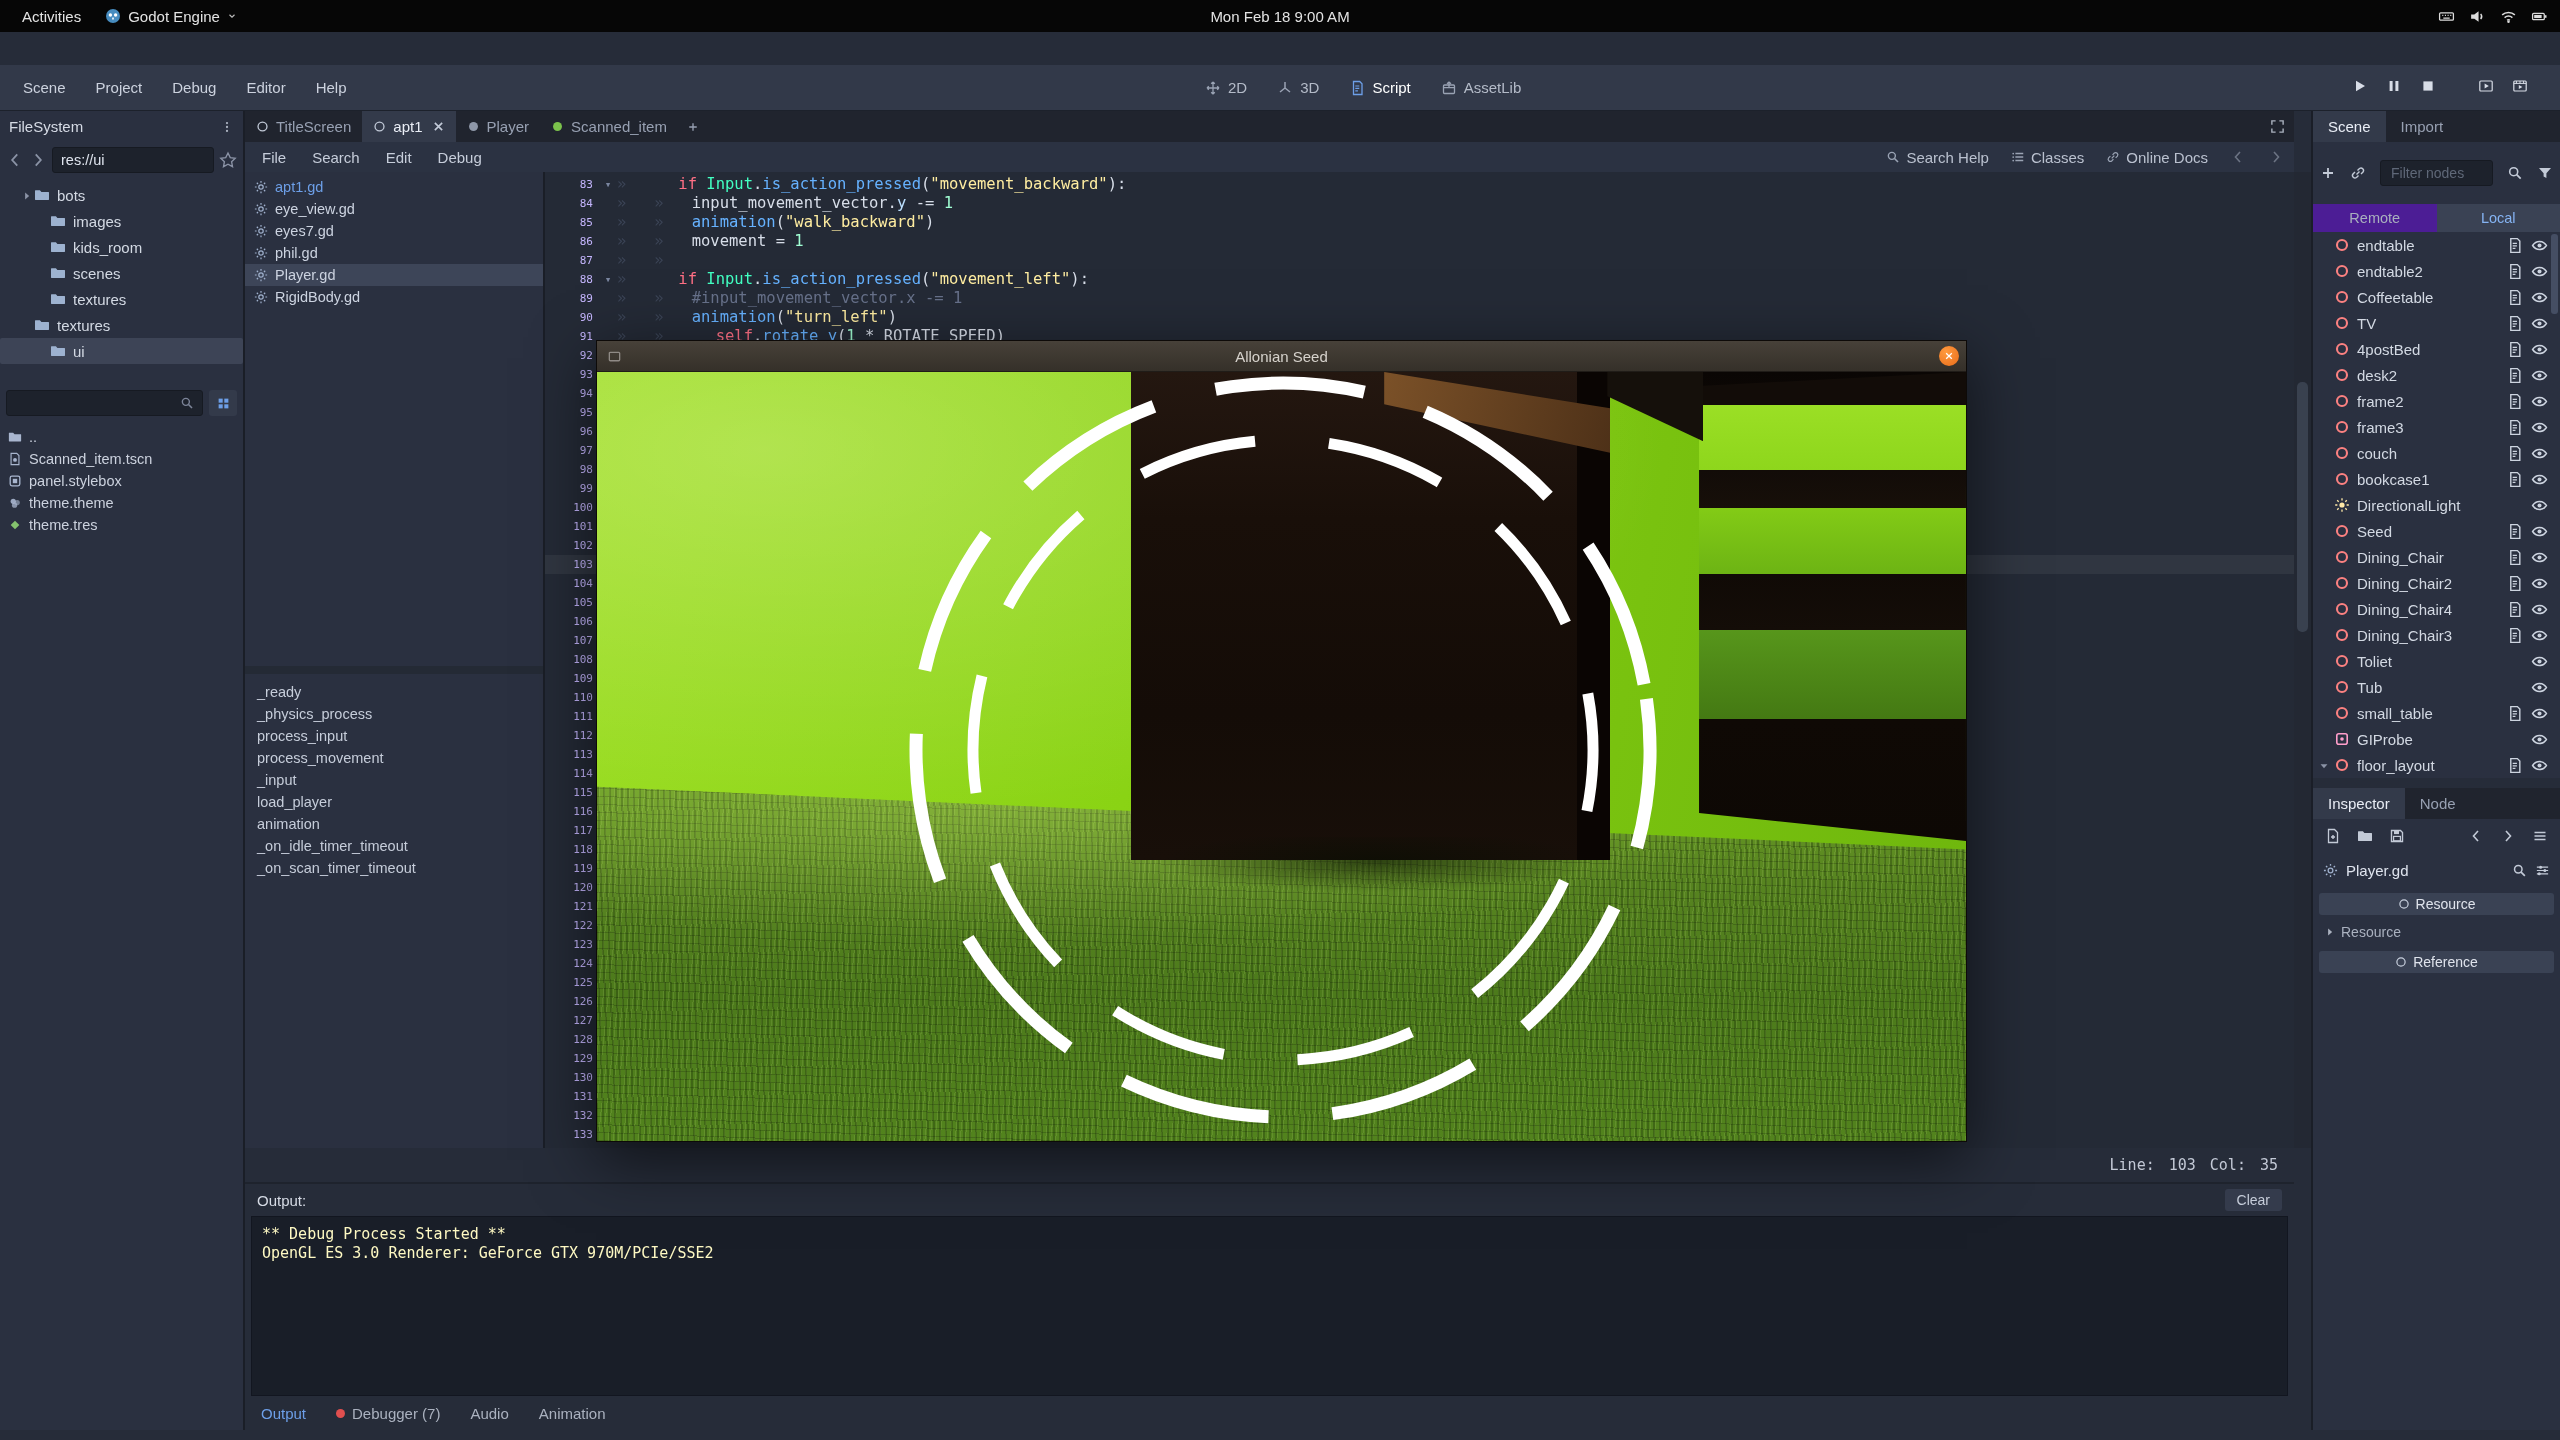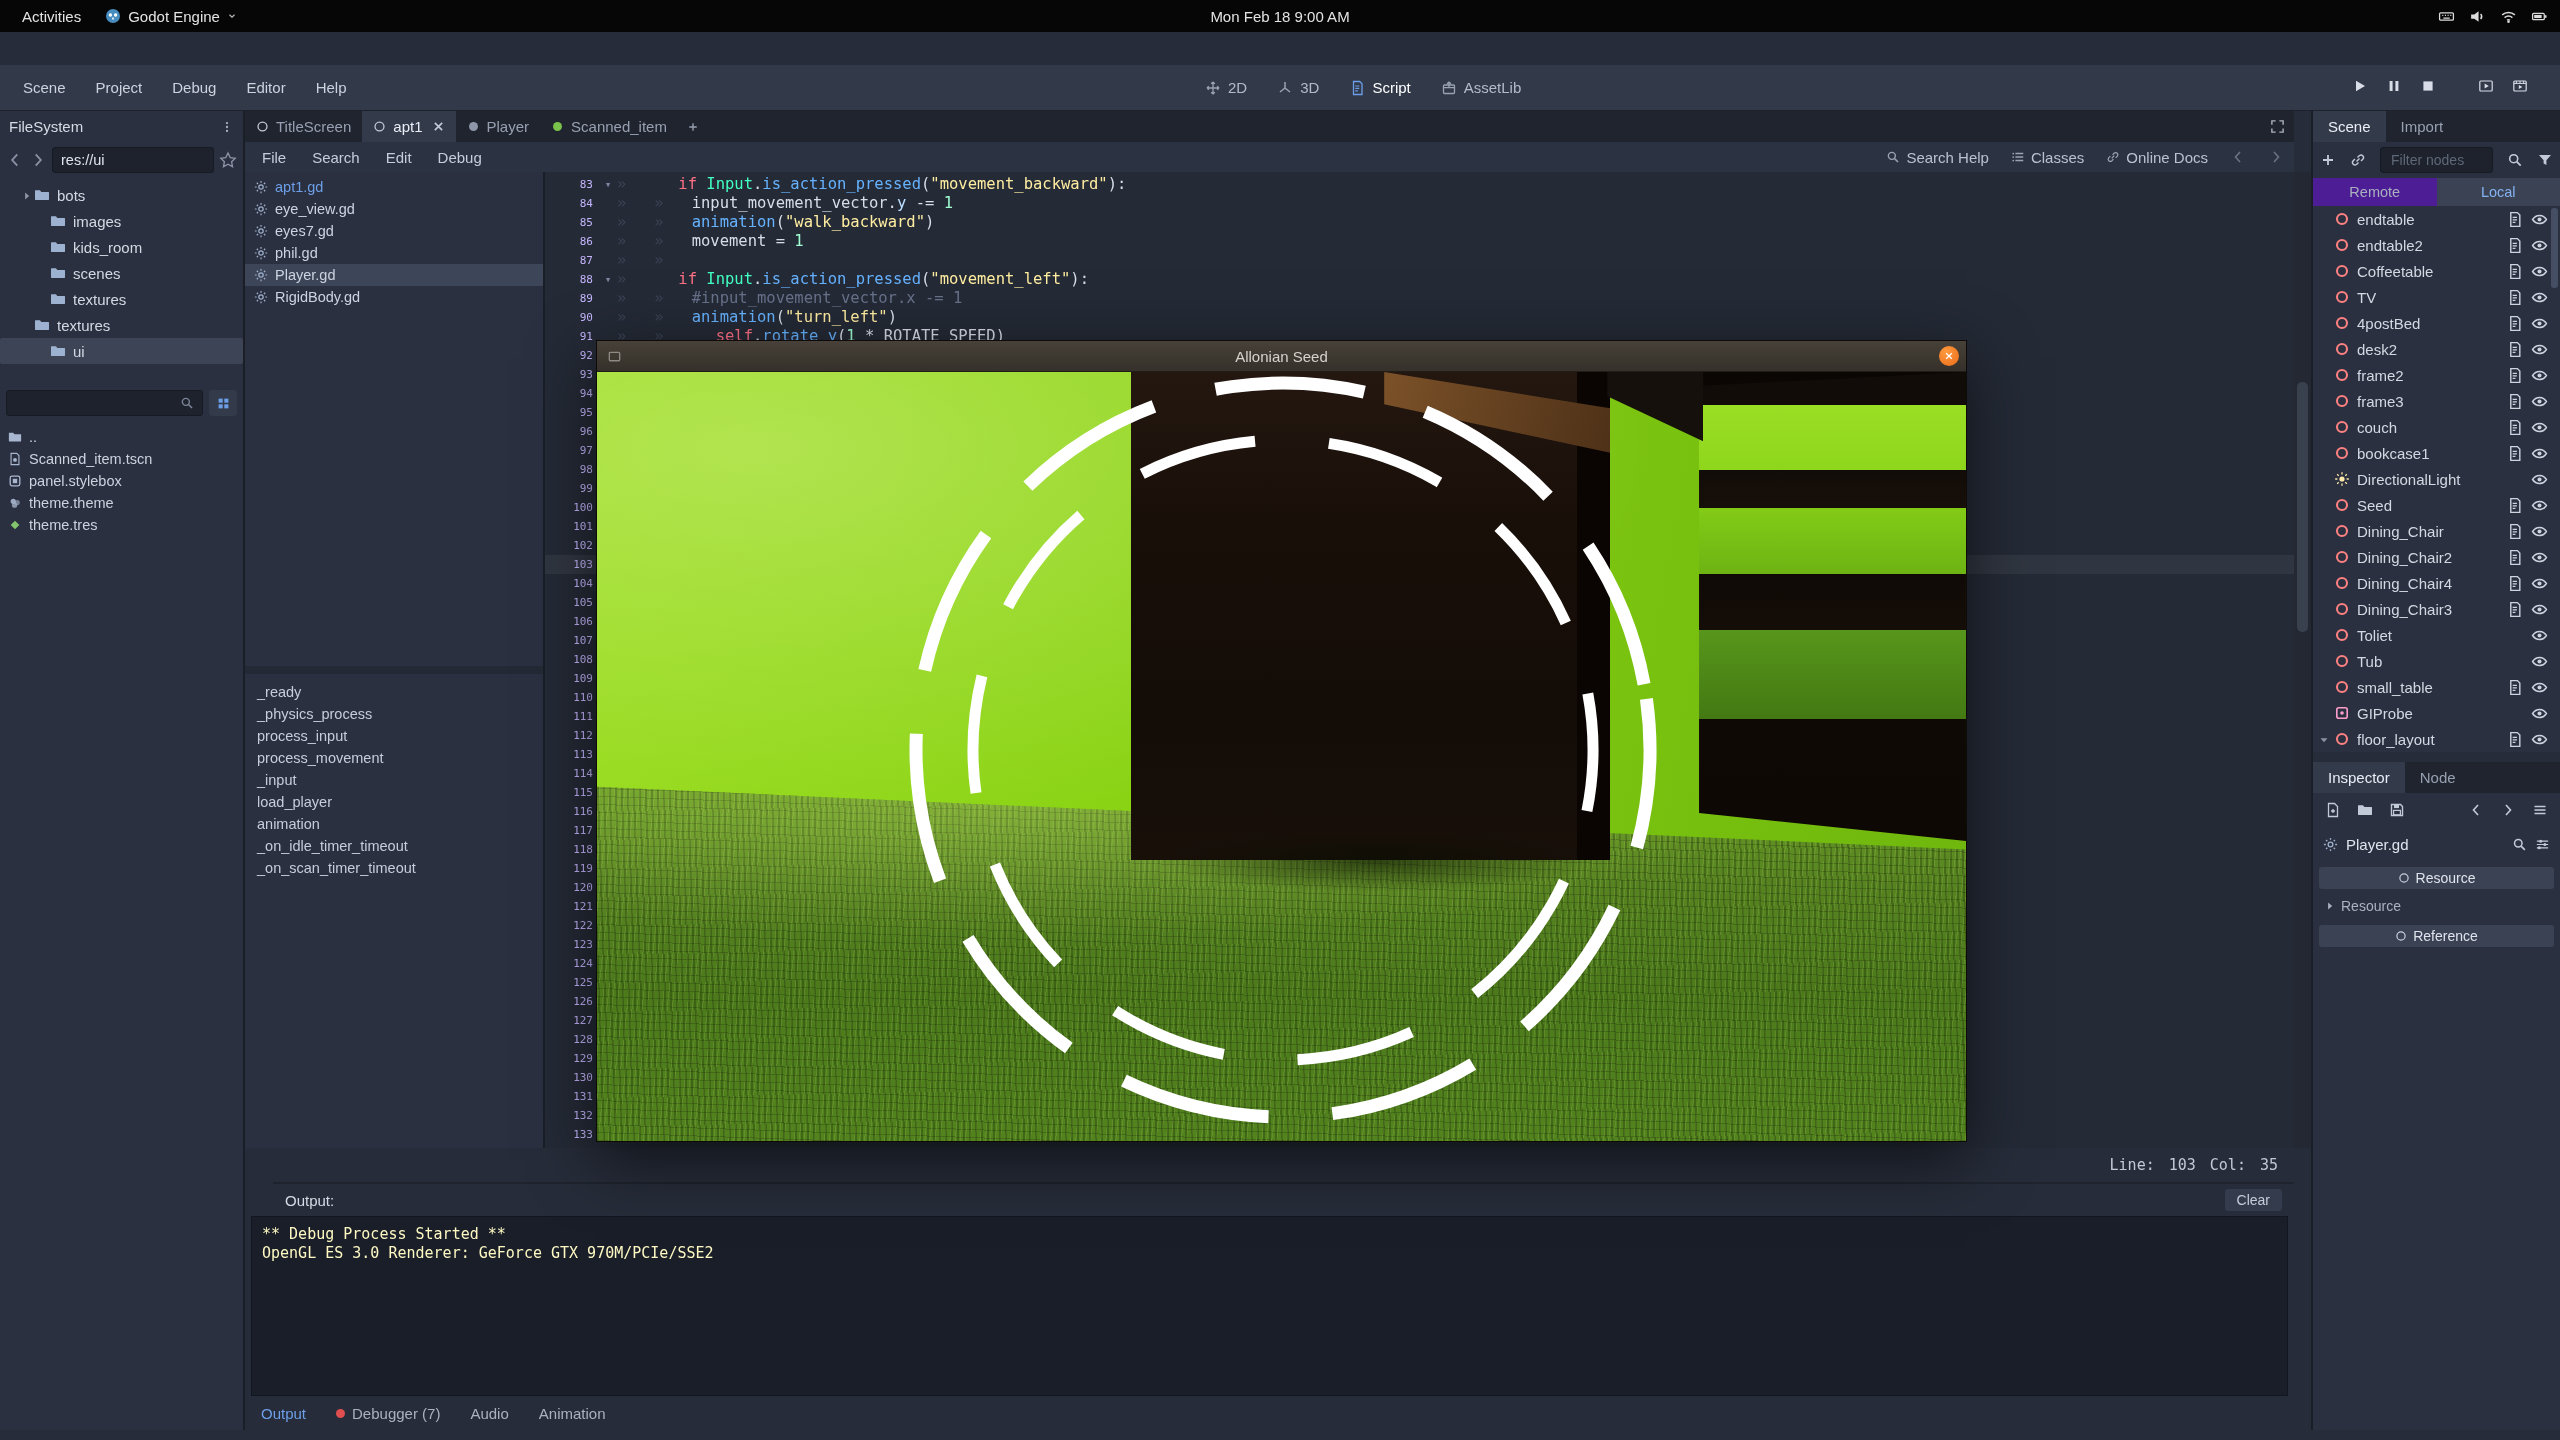--- a/index.html
+++ b/index.html
@@ -111,42 +111,42 @@
   .fold{width:18px;color:#7a86a0;font-size:11px;text-align:center;flex:none;}
   .ctext{white-space:pre;}
   .tk-kw{color:#ff7085;margin-left:24px;}.tk-type{color:#42ffc2;}.tk-fn{color:#66b2ff;}.tk-str{color:#ffeda1;}
   .tk-num{color:#a1ffd4;}.tk-cmt{color:#67718a;}.tk-txt{color:#d8dee9;}.tk-mem{color:#bce0ff;}.tk-tab{color:#3b4456;}
 
   #status-row{position:absolute;left:0;right:0;top:1037px;height:34px;display:flex;align-items:center;
               justify-content:flex-end;padding-right:16px;font-family:"DejaVu Sans Mono",monospace;
               font-size:15px;color:#c3c9d6;gap:14px;}
 
   #out-header{position:absolute;left:0;right:0;top:1071px;height:34px;border-top:2px solid #1e232d;
-              display:flex;align-items:center;padding:0 12px;box-sizing:border-box;margin-left:28px;}
+              display:flex;align-items:center;padding:0 12px;box-sizing:border-box;}
   #out-clear{margin-left:auto;background:#343b4c;border-radius:3px;padding:3px 12px;color:#c6cdda;font-size:14px;}
   #out-content{position:absolute;left:6px;right:6px;top:1105px;height:180px;background:#191e28;
                border:1px solid #121620;box-sizing:border-box;padding:8px 10px;
                font-family:"DejaVu Sans Mono",monospace;font-size:15px;line-height:19px;color:#fef9c3;}
   #out-tabs{position:absolute;left:0;right:0;top:1285px;height:34px;display:flex;align-items:center;
             gap:30px;padding-left:16px;}
   .otab{color:#aab1bf;display:flex;align-items:center;gap:7px;}
   .otab.active{color:#6d9fe8;}
   .odot{width:9px;height:9px;border-radius:50%;background:#e04f4f;}
 
   
   #code-vscroll{position:absolute;left:2294px;top:172px;width:17px;height:976px;background:#232833;}
   #code-vthumb{position:absolute;left:3px;top:210px;width:11px;height:250px;background:#39414f;border-radius:5px;}
 
   
   #right-dock{position:absolute;left:2311px;top:111px;width:249px;height:1329px;background:#2a3040;
               border-left:2px solid #1a1e27;box-sizing:border-box;display:flex;flex-direction:column;}
   .dock-tabs{display:flex;background:#20242e;height:31px;align-items:stretch;flex:none;}
   .dtab{padding:0 15px;display:flex;align-items:center;color:#97a0b2;font-size:15px;}
   .dtab.active{background:#333a4a;color:#e9edf5;}
-  #scene-toolbar{height:34px;display:flex;align-items:center;gap:14px;padding:1px 7px;flex:none;}
+  #scene-toolbar{height:34px;display:flex;align-items:center;gap:14px;padding:14px 7px;flex:none;}
   #scene-toolbar .tbic{width:16px;height:16px;color:#c3cad7;}
   #scene-filter{flex:1;height:26px;}
   #scene-filter input{background:none;border:none;outline:none;color:#dfe4ee;width:100%;font-size:14px;font-family:inherit;}
   #scene-filter input::placeholder,.fs-search input::placeholder{color:#5f6878;}
   #remote-local{display:flex;height:28px;flex:none;}
   .rl-btn{flex:1;display:flex;align-items:center;justify-content:center;background:#4c1d95;color:#a9b0be;font-size:14.5px;}
   .rl-btn.active{background:#3a4254;color:#85b3f2;}
   #scene-tree{height:546px;overflow:hidden;flex:none;position:relative;}
   .node-row{height:26px;display:flex;align-items:center;padding:0 12px 0 6px;font-size:15px;color:#d3d9e3;}
   .node-caret{width:15px;flex:none;color:#8b93a6;}

